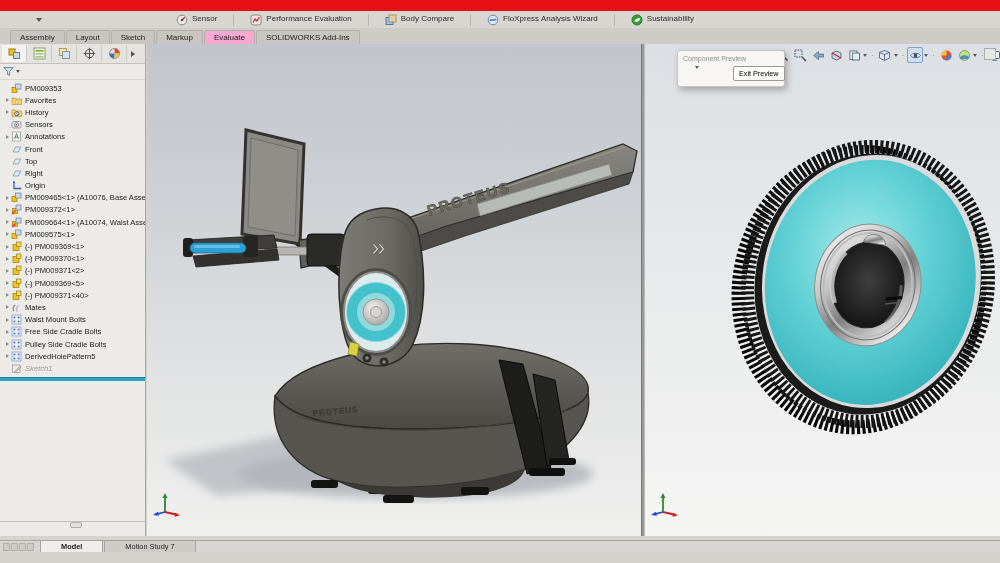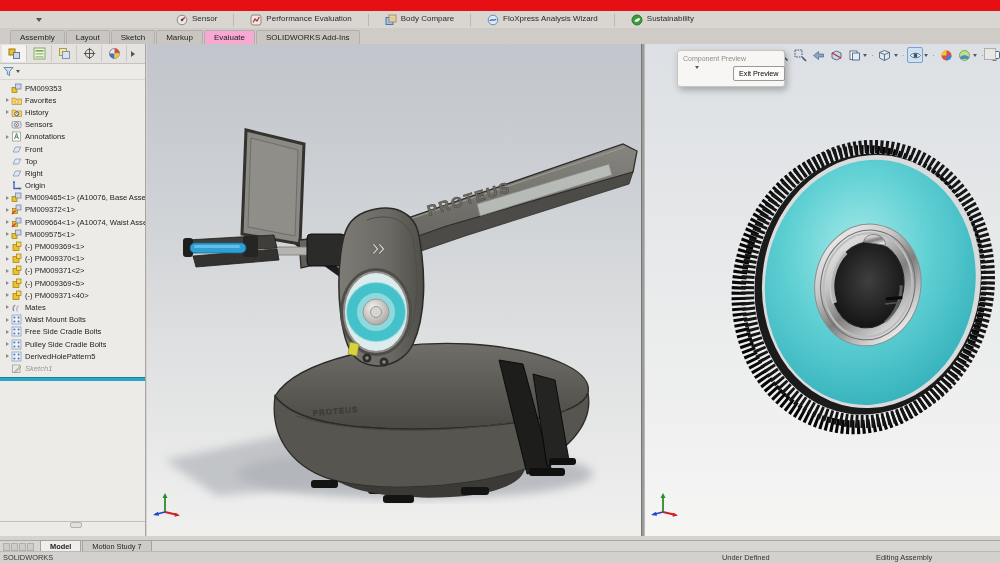--- a/index.html
+++ b/index.html
@@ -58,21 +58,21 @@
          box-shadow:2px 3px 7px rgba(0,0,0,.28);padding:4px 5px 5px 5px;}
   .cprev-title{font-size:7px;color:#8f8d89;margin-bottom:4px;}
   .cprev-row{display:flex;align-items:flex-start;gap:10px;}
   .cprev-sep{width:1px;height:13px;background:#c5c2be;margin:0 2px;}
   .exitbtn{font-size:7.2px;background:#fcfbfa;border:1px solid #9a9894;border-radius:2px;padding:2px 5px;white-space:nowrap;}
   
   .mtabs{position:absolute;left:0;bottom:11px;width:1000px;height:12px;background:#d8d6d2;border-top:1px solid #a9a7a3;
          display:flex;align-items:flex-end;font-size:7.4px;box-sizing:border-box;}
   .navbtns{display:flex;gap:1px;margin:0 6px 1px 3px;}
   .navbtns span{width:7px;height:8px;background:#cfccc8;border:1px solid #b2afaa;box-sizing:border-box;}
-  .mtab{padding:1px 9px;border:1px solid #a5a39f;border-bottom:none;background:#cfccc8;margin-right:1px;white-space:nowrap;}
+  .mtab{padding:1px 20px;border:1px solid #a5a39f;border-bottom:none;background:#cfccc8;margin-right:1px;white-space:nowrap;}
   .mtab.active{background:#efeeec;font-weight:bold;}
   
   .statusbar{position:absolute;left:0;bottom:0;width:1000px;height:11px;background:#d3d1cd;border-top:1px solid #bbb9b5;
              font-size:7.4px;color:#333;}
   .statusbar .s-left{position:absolute;left:3px;top:1px;}
   .statusbar .s-ud{position:absolute;left:722px;top:1px;}
   .statusbar .s-ea{position:absolute;left:876px;top:1px;}
   svg{display:block;}
 </style>
 </head>
@@ -729,19 +729,14 @@
       <span></span>
       <span></span>
       <span></span>
     </div>
     <div id="model-tabs" style="display:flex;align-items:flex-end;">
         <div class="mtab active">Model</div>
         <div class="mtab">Motion Study 7</div>
       </div>
   </div>
 
-  <div class="statusbar">
-    <span class="s-left">SOLIDWORKS</span>
-    <span class="s-ud">Under Defined</span>
-    <span class="s-ea">Editing Assembly</span>
-  </div>
 
 </div>
 
 </body></html>

